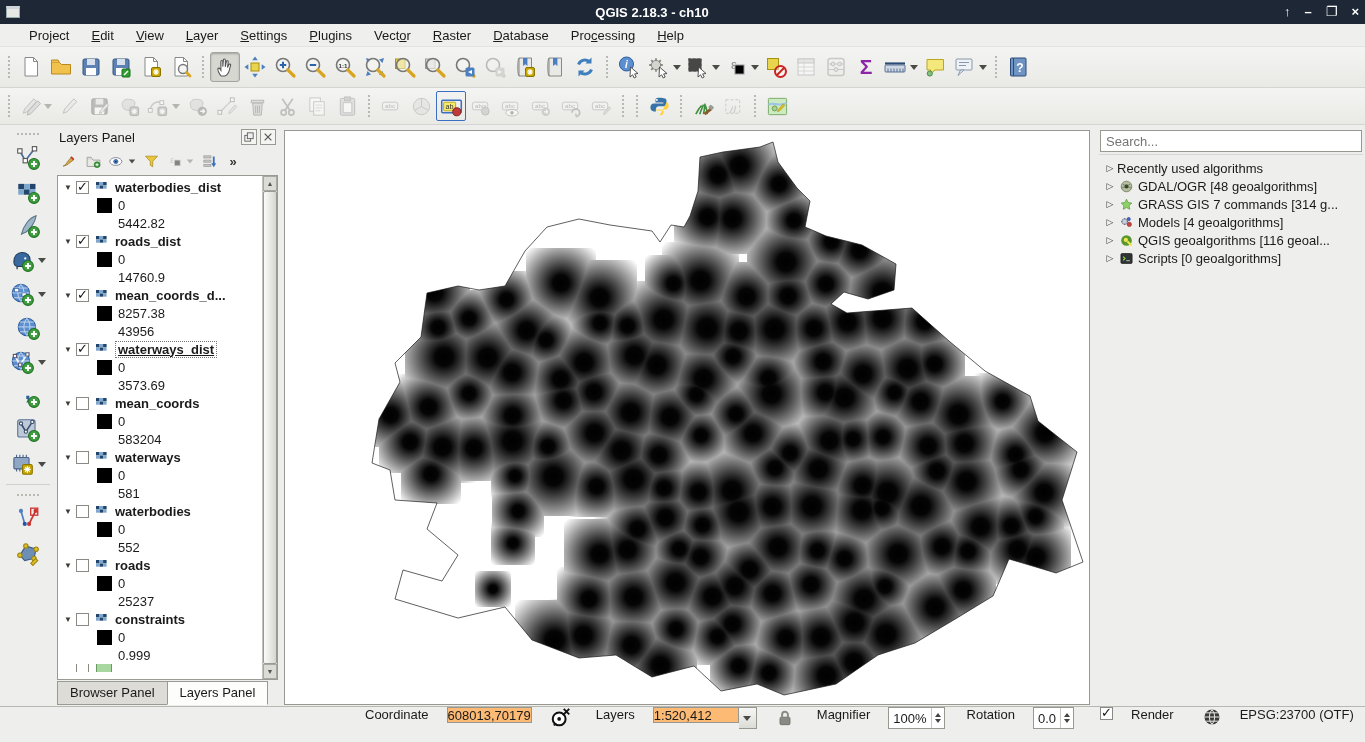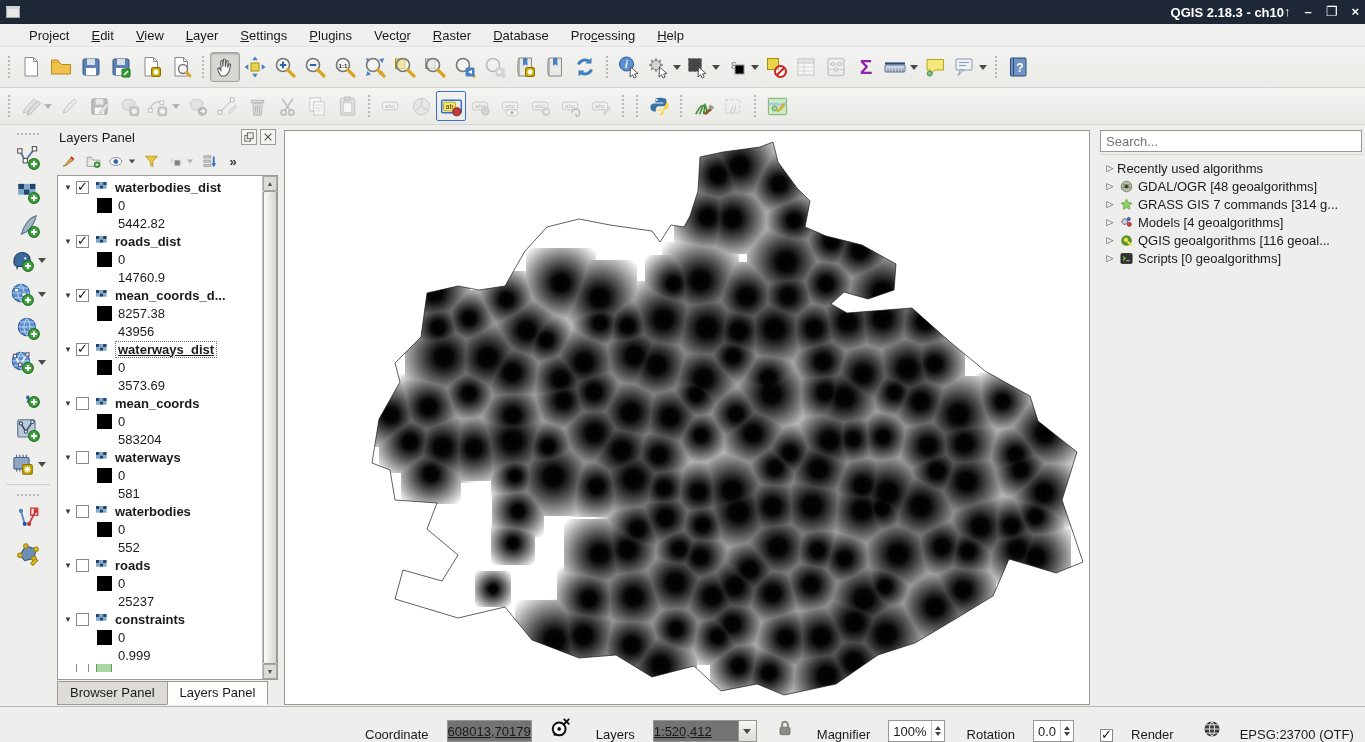--- a/index.html
+++ b/index.html
@@ -2,21 +2,21 @@
 <html><head>
 <meta charset="utf-8">
 <style>
   * { margin:0; padding:0; box-sizing:border-box; }
   html,body { width:1365px; height:742px; overflow:hidden;
     font-family:"Liberation Sans","DejaVu Sans",sans-serif; font-size:13px; color:#1a1a1a;
     background:#eeeeec; }
   
   #titlebar { height:24px; background:#1d2736; display:flex; align-items:center; padding:0 6px; }
   #titlebar .win-ico { width:14px; height:12px; background:#e8e8e4; border:1px solid #9aa; border-top:3px solid #cfd4da; }
-  #titlebar .title { flex:1; text-align:right; color:#fff; font-weight:bold; font-size:13px; }
+  #titlebar .title { flex:1; text-align:center; color:#fff; font-weight:bold; font-size:13px; }
   #titlebar .ctrls { display:flex; gap:14px; color:#fff; font-size:13px; font-weight:bold; }
   #titlebar .ctrls span { cursor:default; line-height:12px; }
   
   #menubar { height:23px; background:#efefed; display:flex; align-items:center; padding-left:18px; border-bottom:1px solid #e2e2de; }
   .menu-item { padding:2px 11px; white-space:nowrap; }
   .menu-item u { text-decoration:underline; }
   
   .toolbar { display:flex; align-items:center; background:linear-gradient(#f4f4f2,#e9e9e6); border-bottom:1px solid #d4d4d0; }
   #toolbar1 { height:41px; padding:0 2px; }
   #toolbar2 { height:37px; padding:0 2px; }
@@ -63,23 +63,23 @@
   .blob { position:absolute; mix-blend-mode:darken; }
   #outline-svg { position:absolute; left:0; top:0; }
   
   #proc-dock { width:268px; display:flex; flex-direction:column; padding:2px 2px 0 2px; }
   #proc-search { height:22px; margin:3px 1px 2px 1px; border:1px solid #989890; background:#fff; padding:0 5px; font-size:13px; color:#9a9a94; font-family:inherit; }
   #proc-tree { flex:1; border-top:1px solid #d8d8d2; padding:4px 0 0 4px; background:#eeeeec; }
   .prow { display:flex; align-items:center; height:18px; white-space:nowrap; overflow:hidden; }
   .prow .exp { width:14px; font-size:9px; color:#3a3a36; text-align:center; }
   .prow .picon { width:18px; display:flex; justify-content:center; margin-right:3px; }
   
-  #statusbar { height:36px; border-top:1px solid #b8b8b2; background:#eeeeec; display:flex; align-items:flex-end; padding:0 8px 0 365px; gap:18px; }
+  #statusbar { height:36px; border-top:1px solid #b8b8b2; background:#eeeeec; display:flex; align-items:flex-start; padding:0 8px 0 365px; gap:18px; }
   .sb-label { white-space:nowrap; }
-  .sb-input { height:22px; border:1px solid #989890; background:#737373; display:flex; align-items:center; justify-content:center; font-size:13px;text-decoration:underline; }
+  .sb-input { height:16px; border:1px solid #989890; background:#fdba74; display:flex; align-items:center; justify-content:center; font-size:13px; }
   .spin { display:flex; height:22px; border:1px solid #989890; background:#fff; align-items:center; }
   .spin .val { padding:0 4px; }
   .spin .arrows { display:flex; flex-direction:column; justify-content:center; height:100%; padding:0 3px; border-left:1px solid #c8c8c2; gap:2px; }
   .spin .arrows i { width:0; height:0; border-left:3.5px solid transparent; border-right:3.5px solid transparent; }
   .spin .arrows .up { border-bottom:4px solid #444; }
   .spin .arrows .dn { border-top:4px solid #444; }
   .combo-btn { width:18px; height:22px; background:linear-gradient(#f6f6f4,#dcdcd6); border:1px solid #989890; border-left:none; display:flex; align-items:center; justify-content:center; }
 </style>
 </head>
 <body>

